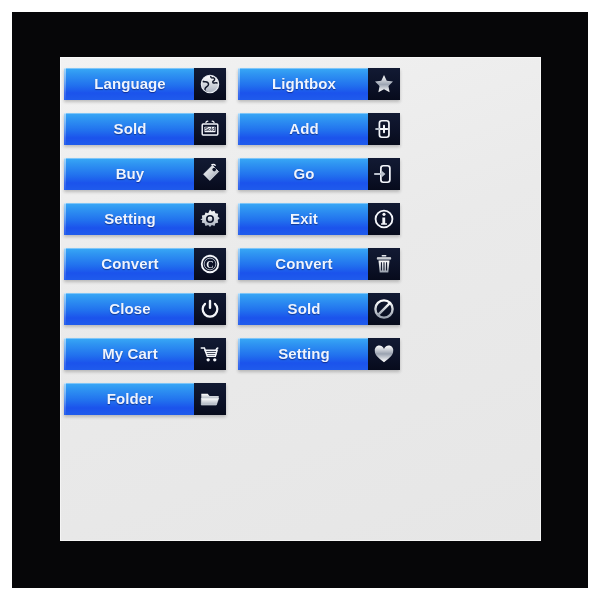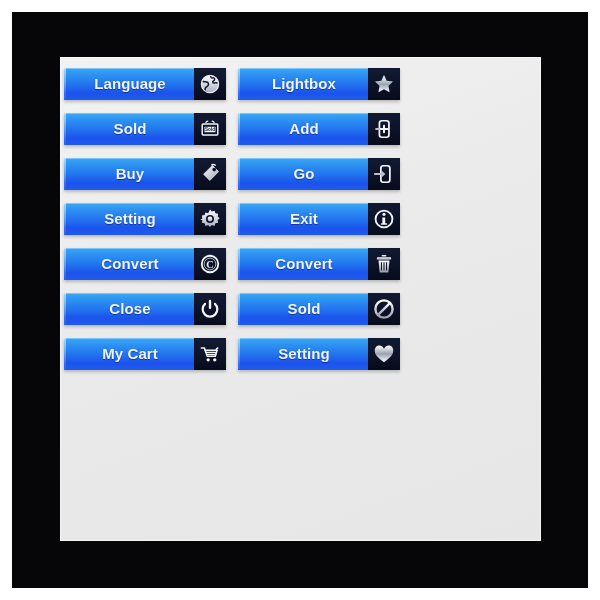--- a/index.html
+++ b/index.html
@@ -210,20 +210,35 @@
           <span class="icon-box">
             <svg width="22" height="22" viewBox="0 0 24 24">
               <path d="M2.5 5.5h3.4l1.2 3.2M20.5 5.5c-1 .2-1.6 1-1.8 2" fill="none" stroke="#f4f6fb" stroke-width="1.6" stroke-linecap="round"></path>
               <path d="M6.6 7.8h13.2l-2 6.6H9z" fill="none" stroke="#f4f6fb" stroke-width="1.6"></path>
               <path d="M7.4 10.2h12M8.1 12.4h10.8" stroke="#f4f6fb" stroke-width="1.3"></path>
               <circle cx="10" cy="18.4" r="1.8" fill="#f4f6fb"></circle>
               <circle cx="17.2" cy="18.4" r="1.8" fill="#f4f6fb"></circle>
             </svg>
           </span>
         </button>
+        <button class="btn">
+          <span class="btn-label">Folder</span>
+          <span class="icon-box">
+            <svg width="22" height="22" viewBox="0 0 24 24">
+              <defs>
+                <linearGradient id="fo" x1="0" y1="0" x2="0" y2="1">
+                  <stop offset="0" stop-color="#ffffff"></stop>
+                  <stop offset="1" stop-color="#a6aeba"></stop>
+                </linearGradient>
+              </defs>
+              <path fill="url(#fo)" d="M2.5 6.4h7l2 2.2h10v3.2h-19z"></path>
+              <path fill="url(#fo)" stroke="#e8ecf3" stroke-width="0.6" d="M2.5 11.2h19l-2.6 7.4H2.5z"></path>
+            </svg>
+          </span>
+        </button>
       </div>
     <div class="column" id="col-right">
         <button class="btn">
           <span class="btn-label">Lightbox</span>
           <span class="icon-box">
             <svg width="22" height="22" viewBox="0 0 24 24">
               <defs>
                 <linearGradient id="st" x1="0" y1="0" x2="0" y2="1">
                   <stop offset="0" stop-color="#ffffff"></stop>
                   <stop offset="0.55" stop-color="#9da5b3"></stop>

